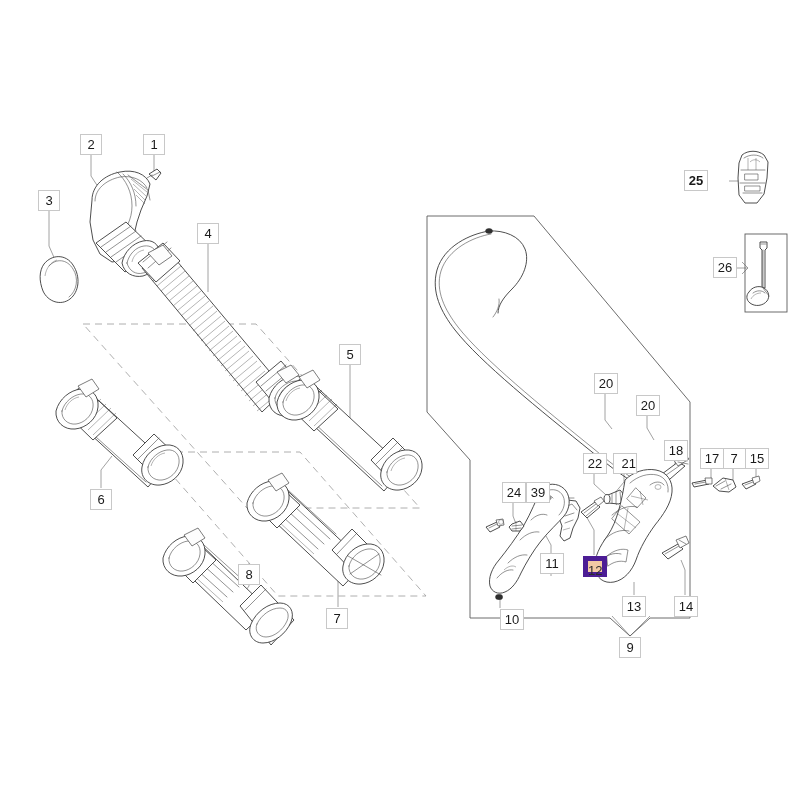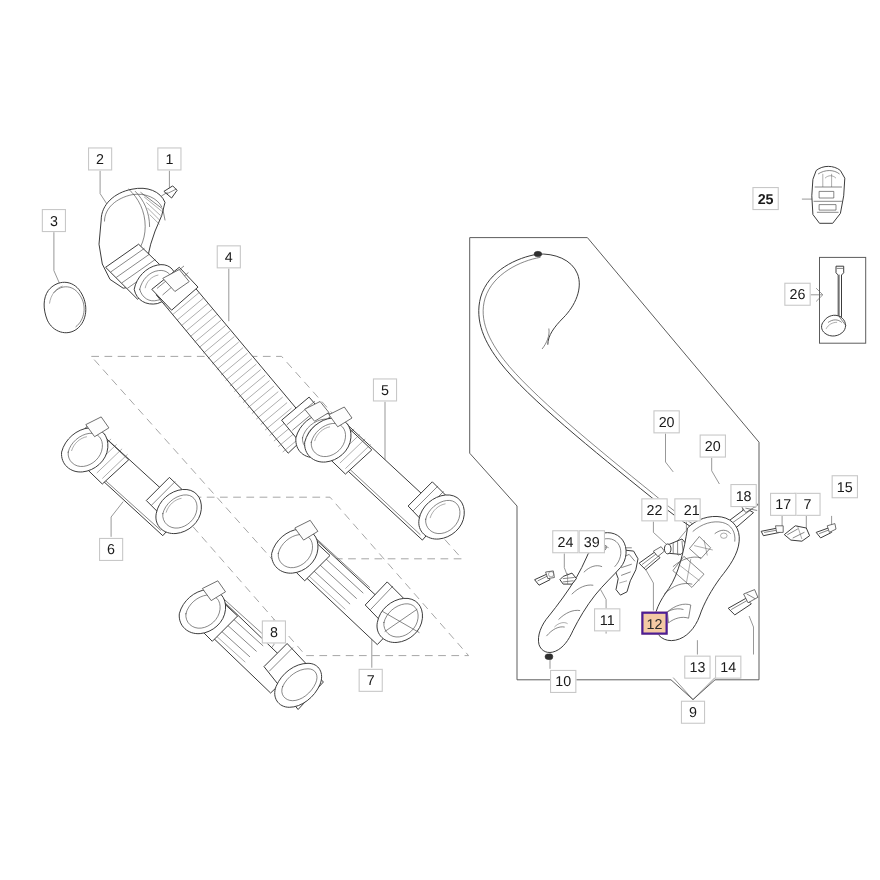--- a/index.html
+++ b/index.html
@@ -21,21 +21,21 @@
     line-height:19px;
     text-align:center;
     width:22px;height:21px;
     font-family:"Liberation Sans", sans-serif;
     letter-spacing:0px;
     z-index:5;
   }
   .callout.wide{width:24px;}
   .callout.hl{
     background:#f3c9a4;
-    border:2px solid #4c1d95;
+    border:5px solid #4c1d95;
     color:#2b2b2b;
   }
 </style>
 </head>
 <body>
 
 <div id="stage">
 
   <svg class="layer" viewBox="0 0 800 800">
     <defs>
@@ -472,22 +472,22 @@
       <div class="callout" style="left: 197px; top: 223px;">4</div>
       <div class="callout" style="left: 339px; top: 344px;">5</div>
       <div class="callout" style="left: 90px; top: 489px;">6</div>
       <div class="callout" style="left: 326px; top: 608px;">7</div>
       <div class="callout" style="left: 238px; top: 564px;">8</div>
       <div class="callout" style="left: 619px; top: 637px;">9</div>
       <div class="callout wide" style="left: 500px; top: 609px;">10</div>
       <div class="callout wide" style="left: 540px; top: 553px;">11</div>
       <div class="callout wide hl" style="left: 583px; top: 556px;">12</div>
       <div class="callout wide" style="left: 622px; top: 596px;">13</div>
-      <div class="callout wide" style="left: 650px; top: 596px;">14</div>
-      <div class="callout wide" style="left: 745px; top: 432px; margin-left: 11px;">15</div>
+      <div class="callout wide" style="left: 674px; top: 596px;">14</div>
+      <div class="callout wide" style="left: 745px; top: 448px;">15</div>
       <div class="callout wide" style="left: 722px; top: 448px;">7</div>
       <div class="callout wide" style="left: 700px; top: 448px; text-align: center;">17</div>
       <div class="callout wide" style="left: 664px; top: 440px;">18</div>
       <div class="callout wide" style="left: 636px; top: 395px;">20</div>
       <div class="callout wide" style="left: 594px; top: 373px;">20</div>
       <div class="callout wide" style="left: 613px; top: 453px; text-align: right;">21</div>
       <div class="callout wide" style="left: 583px; top: 453px;">22</div>
       <div class="callout wide" style="left: 526px; top: 482px;">39</div>
       <div class="callout wide" style="left: 502px; top: 482px;">24</div>
       <div class="callout wide" style="left: 684px; top: 170px; font-weight: bold;">25</div>

